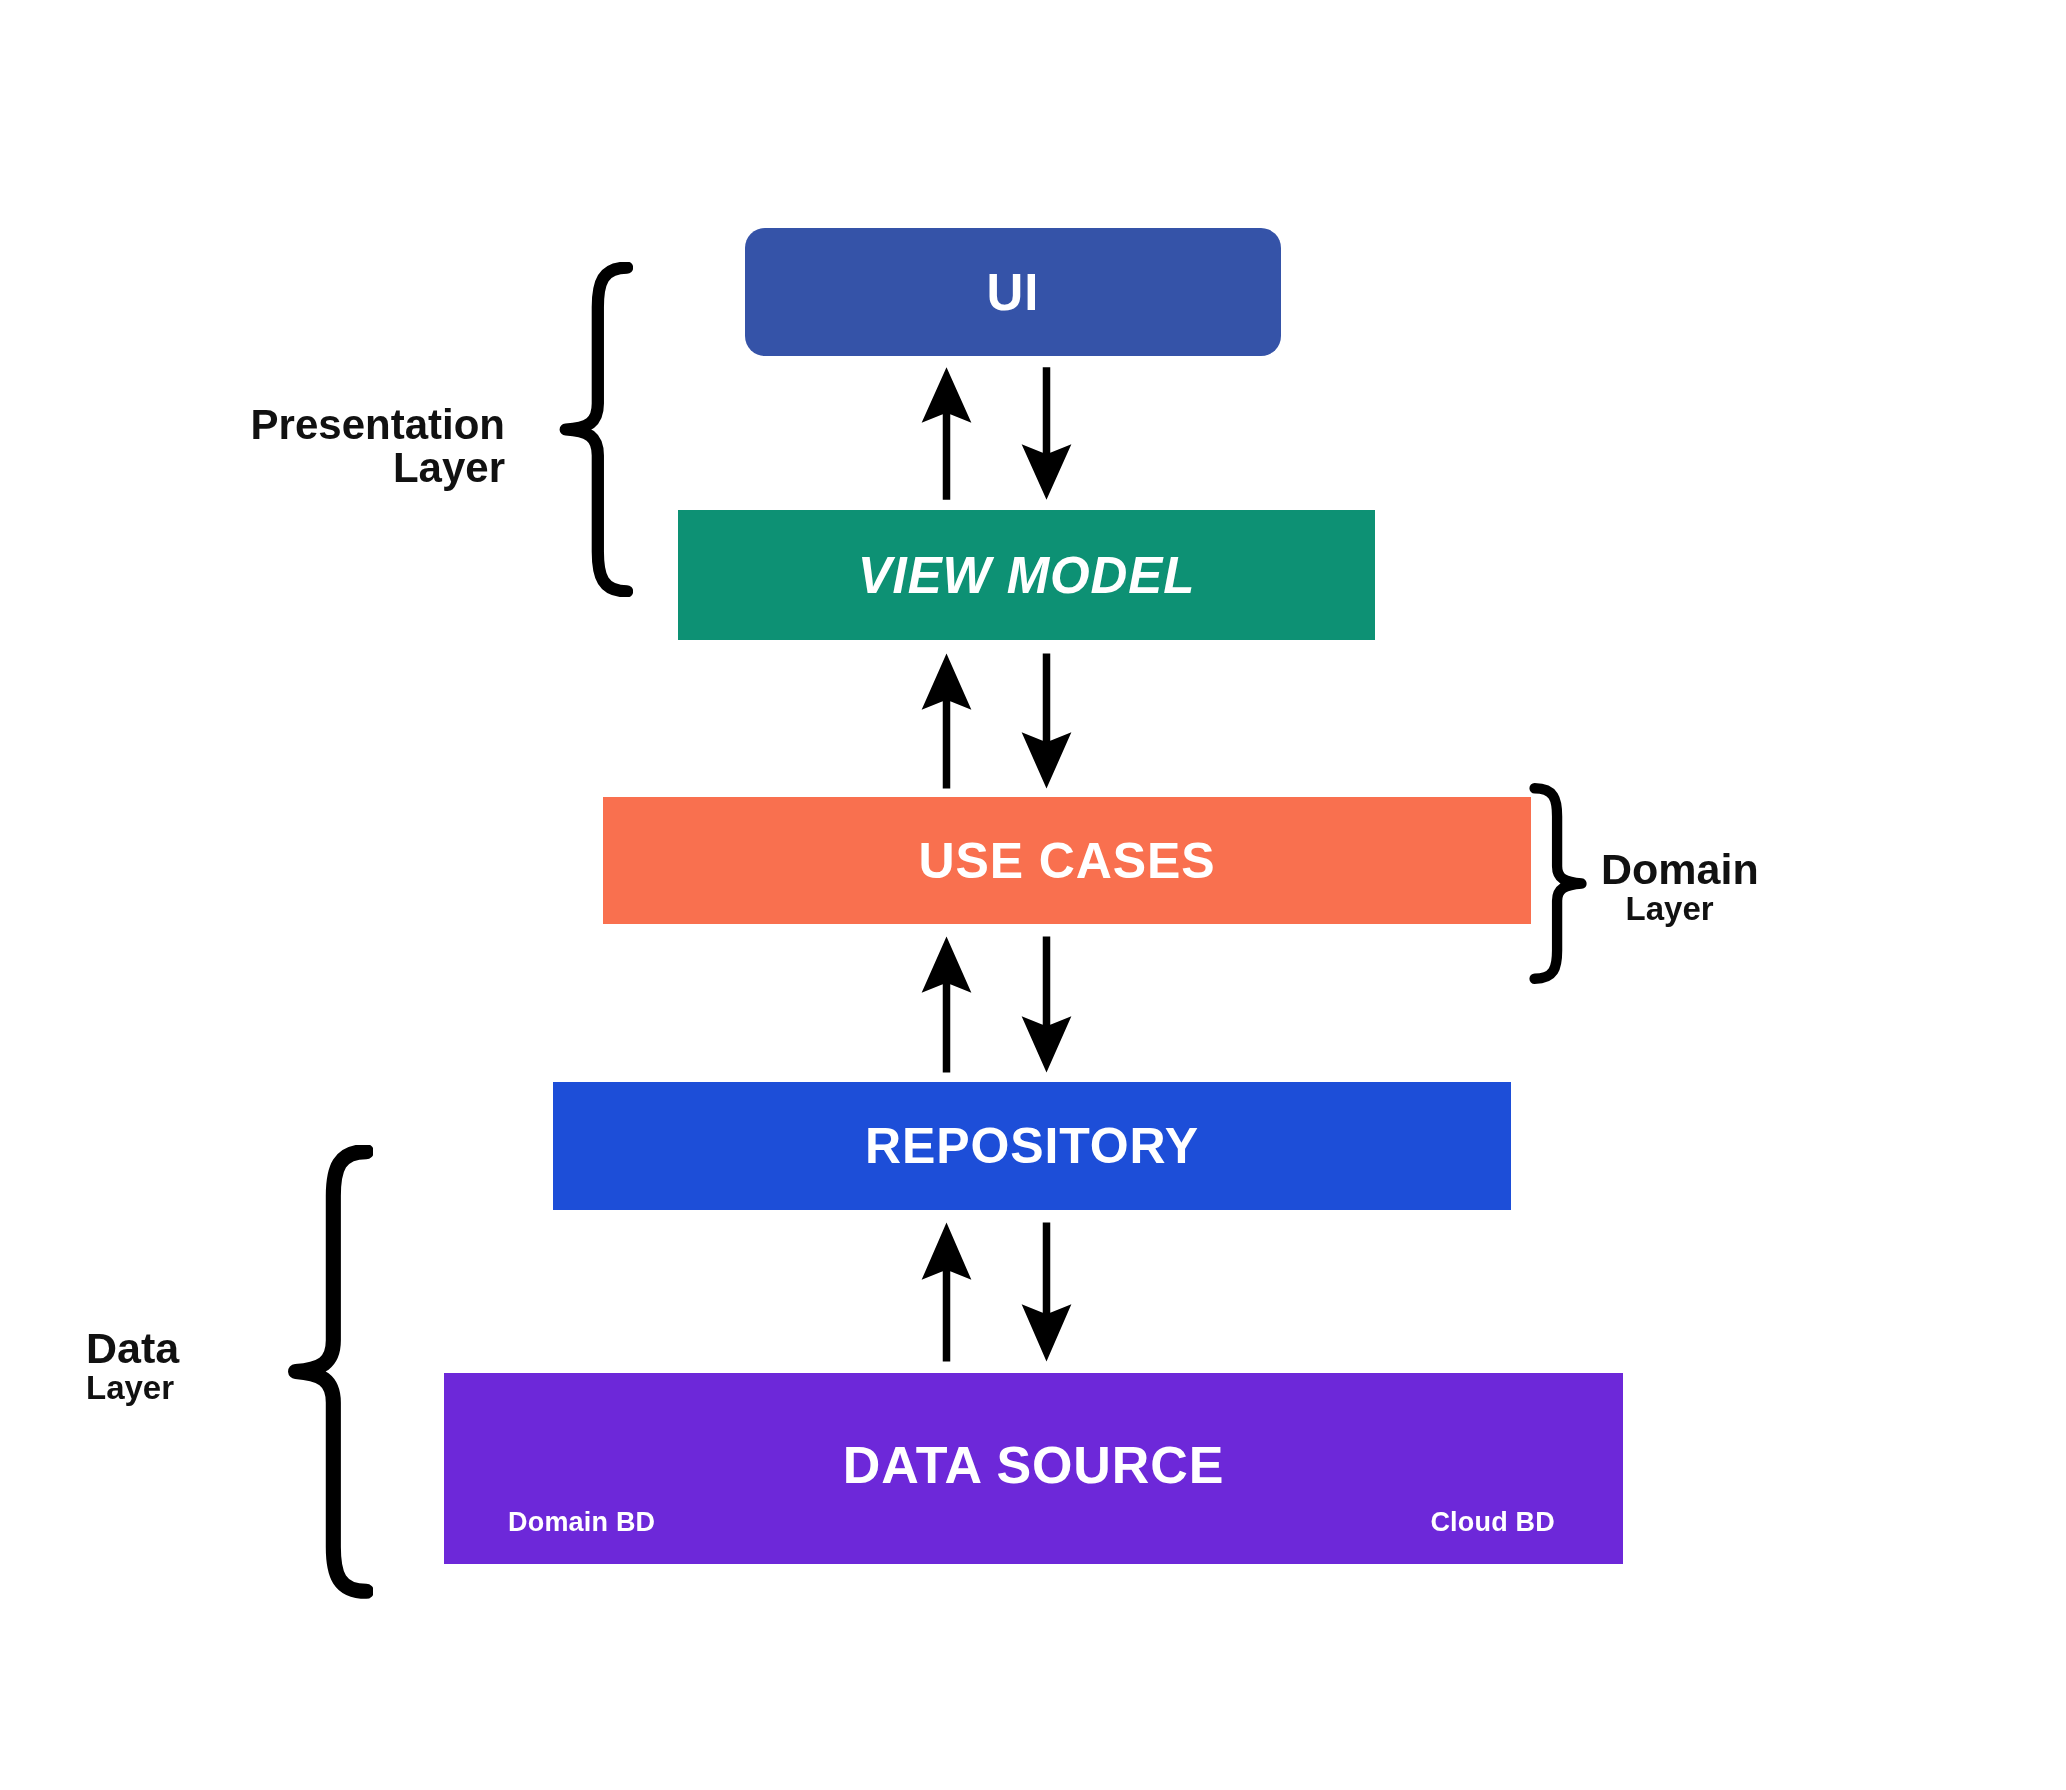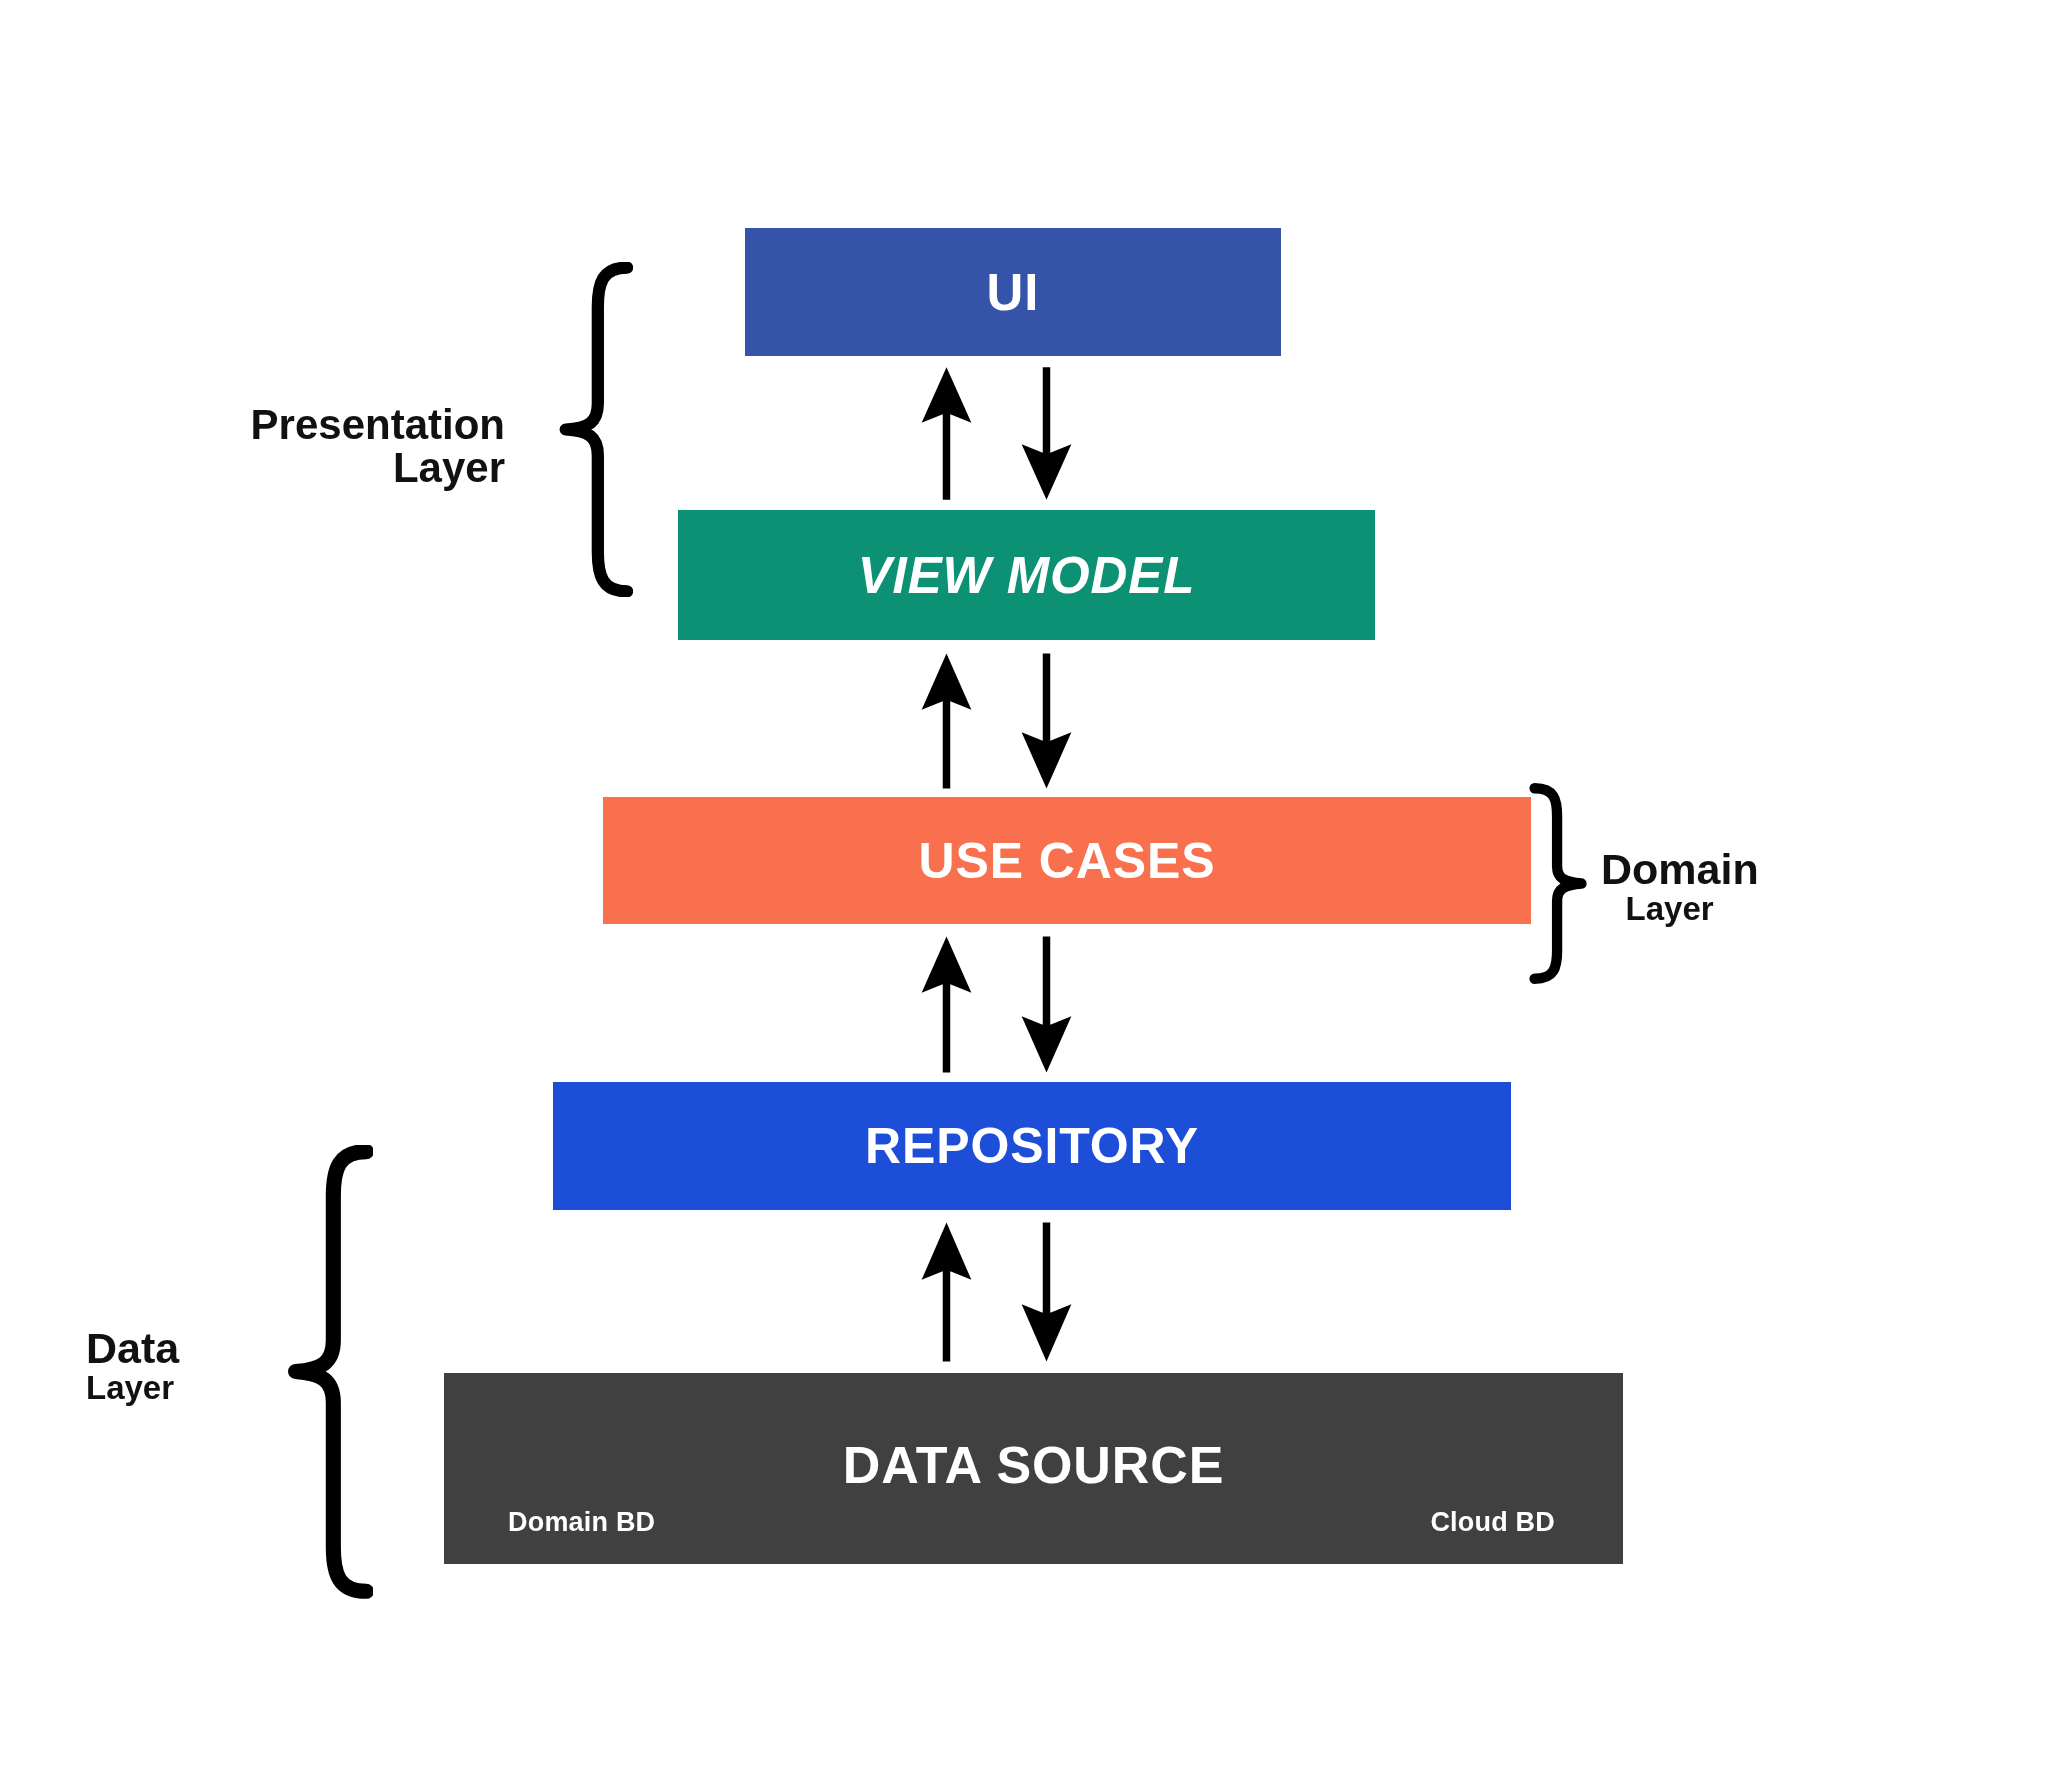--- a/index.html
+++ b/index.html
@@ -32,20 +32,21 @@
   .layer-box .box-title {
     display: block;
     text-align: center;
     line-height: 1;
   }
 
   #box-ui {
     left: 745px;  top: 228px;
     width: 536px; height: 128px;
     font-size: 51px;
+    border-radius: 20px;
   }
   #box-view-model {
     left: 678px;  top: 510px;
     width: 697px; height: 130px;
     font-size: 51px;
     font-style: italic;
   }
   #box-use-cases {
     left: 603px;  top: 797px;
     width: 928px; height: 127px;
@@ -146,21 +147,21 @@
   </div>
 
   <div class="layer-box" id="box-use-cases" style="background:#f9704f">
     <span class="box-title">USE CASES</span>
   </div>
 
   <div class="layer-box" id="box-repository" style="background:#1d4ed8">
     <span class="box-title">REPOSITORY</span>
   </div>
 
-  <div class="layer-box" id="box-data-source" style="background:#404040">
+  <div class="layer-box" id="box-data-source" style="background:#6d28d9">
     <span class="ds-title">DATA SOURCE</span>
     <span class="ds-sub" id="ds-local">Domain BD</span>
     <span class="ds-sub" id="ds-cloud">Cloud BD</span>
   </div>
 
   <div class="arrow" style="left:916px; top:367px;">
     <svg width="61" height="133" viewBox="0 0 130 282">
       <path d="M65 0 L118 118 L73 100 L73 282 L57 282 L57 100 L12 118 Z" fill="#000000"></path>
     </svg>
   </div>

